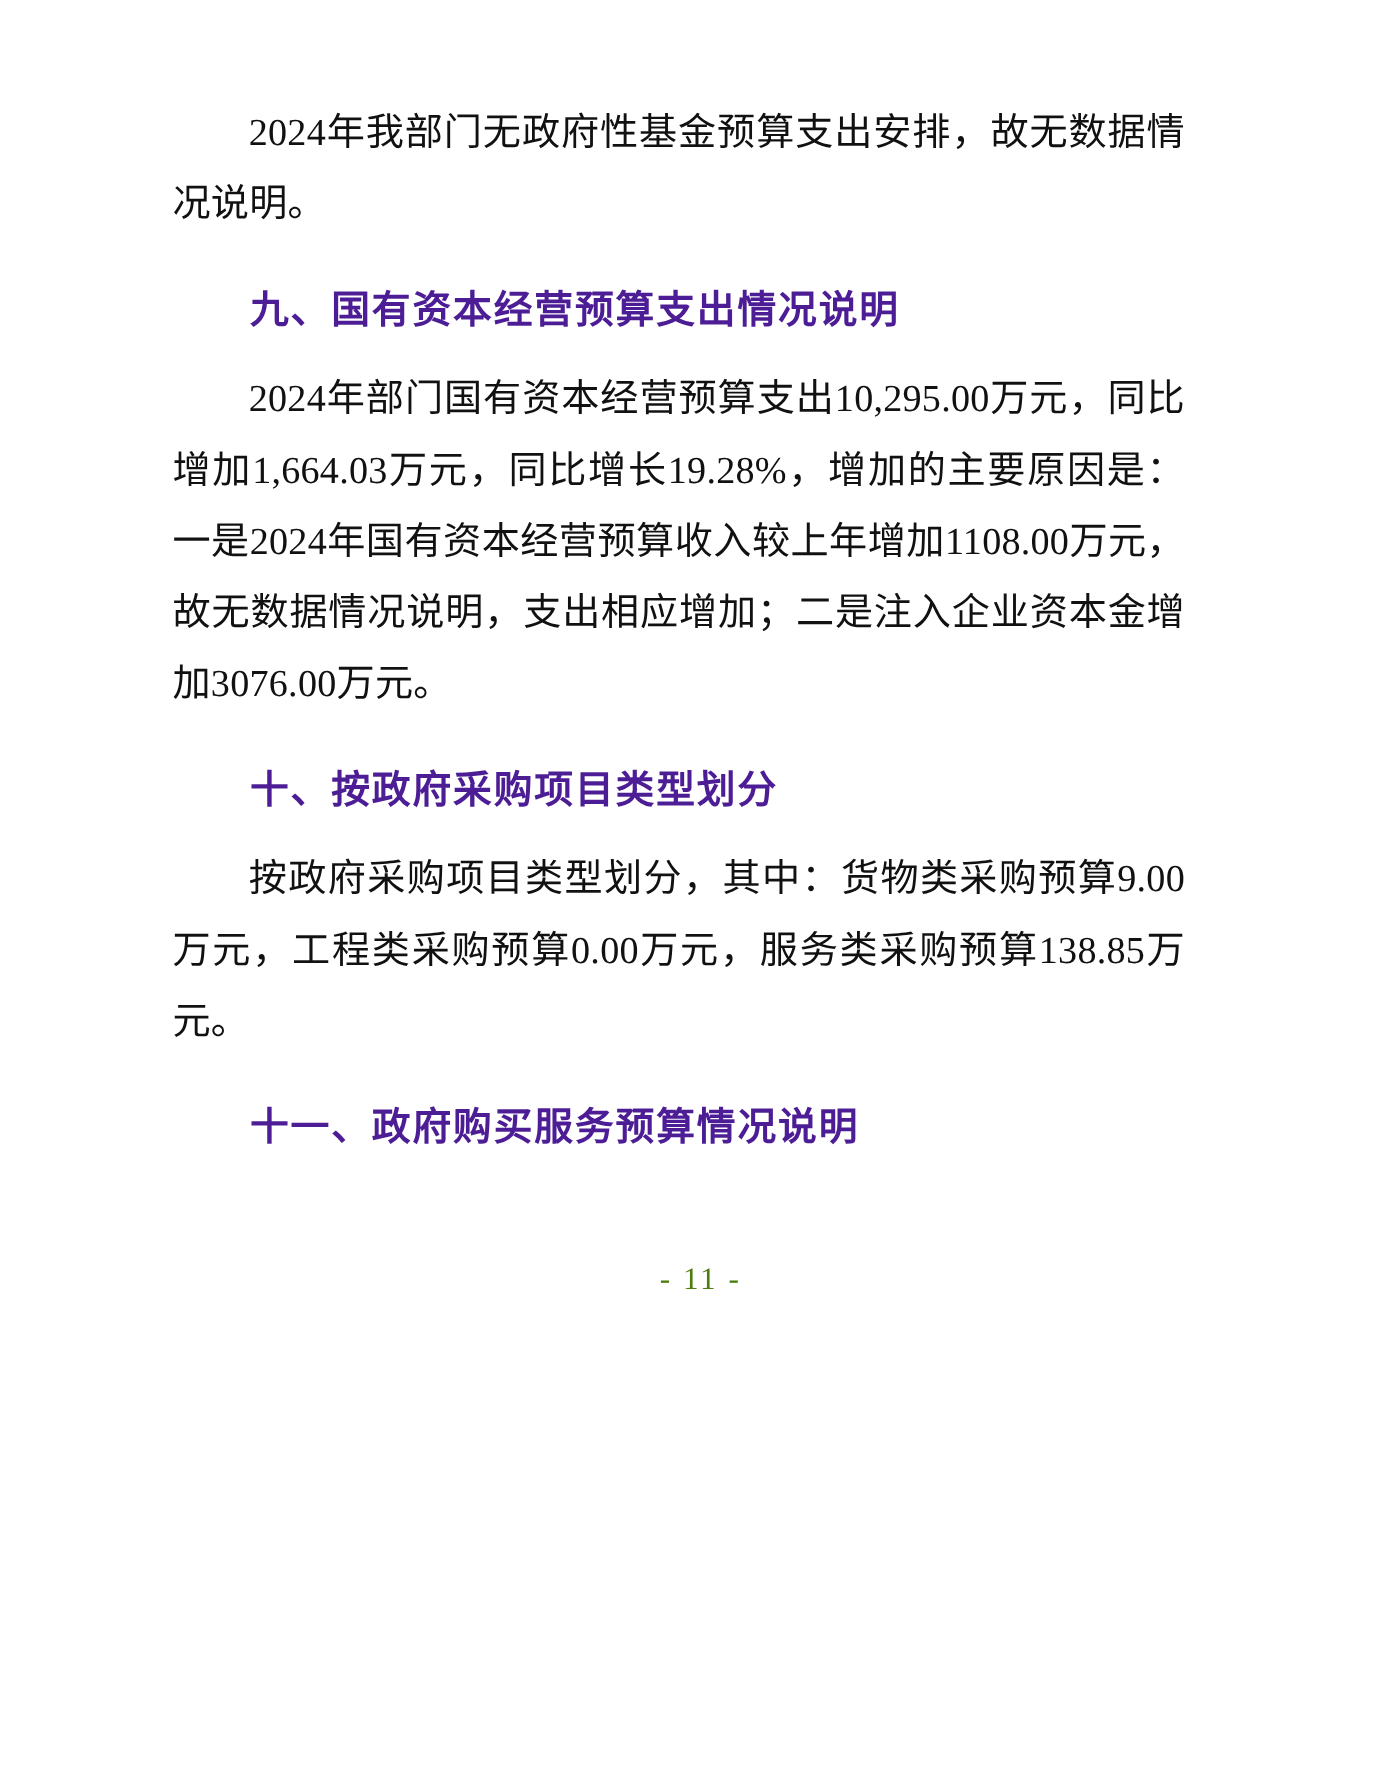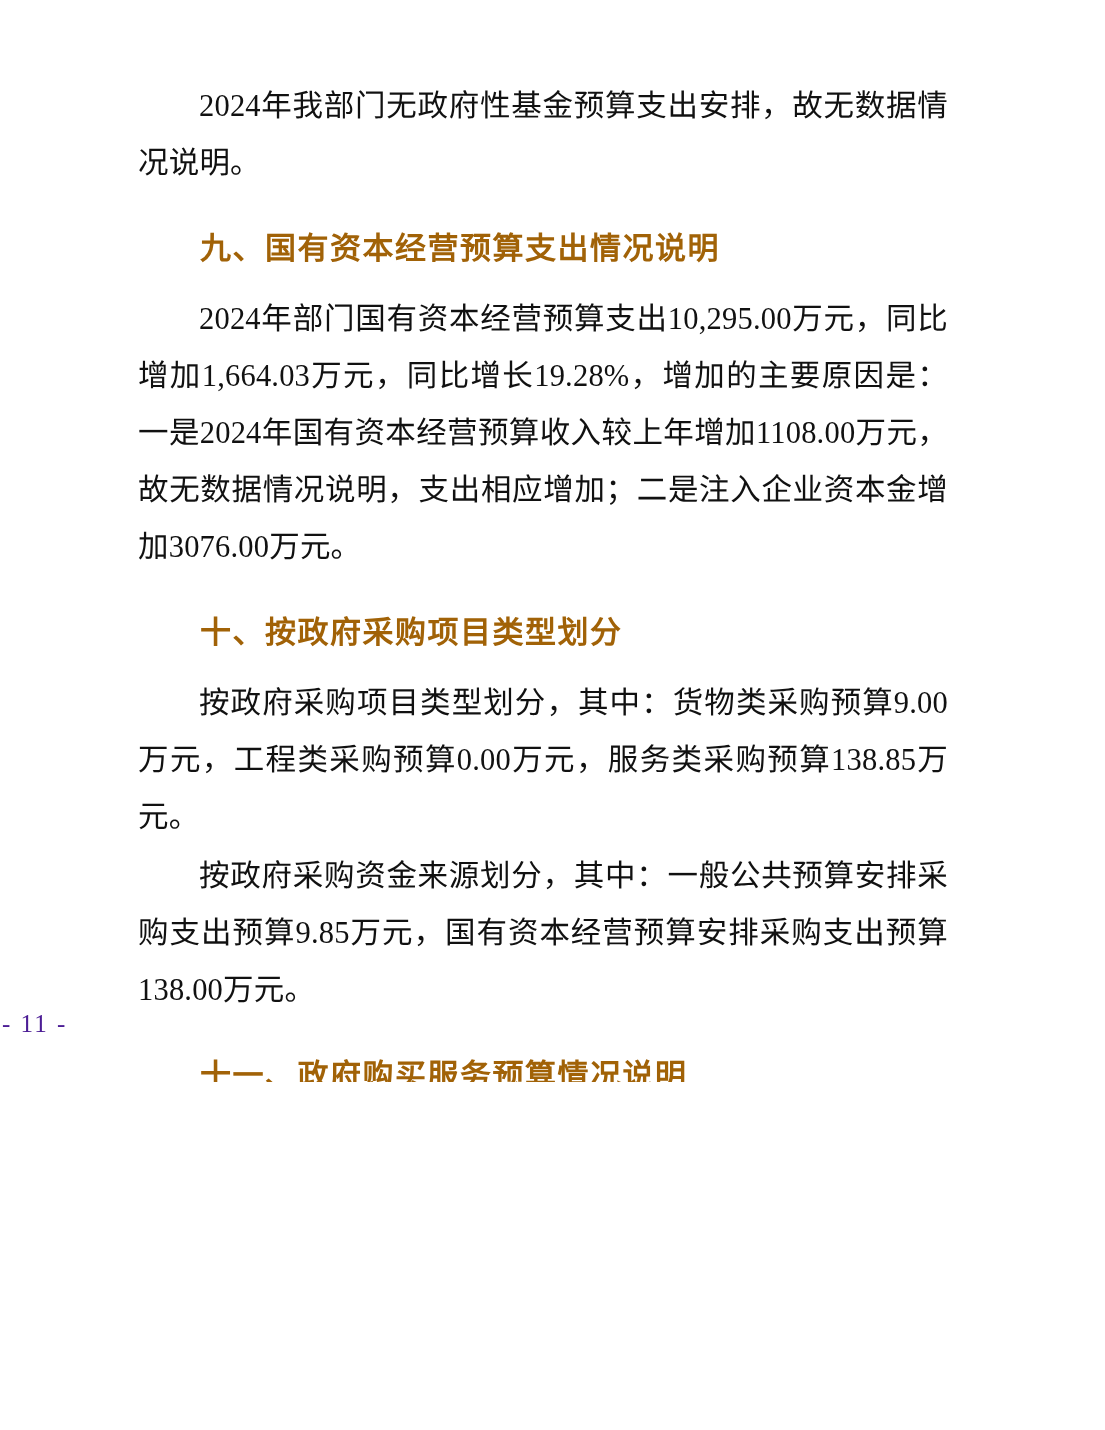--- a/index.html
+++ b/index.html
@@ -39,50 +39,50 @@
     color: #111111;
   }
   h2.heading {
     margin: 28px 0 14px 0;
     font-size: 31px;
     line-height: 57px;
     font-weight: bold;
     text-indent: 2em;
     letter-spacing: 1.5px;
     font-family: "DejaVu Sans", "Liberation Sans", sans-serif;
-    color: #a16207;
+    color: #4c1d95;
   }
   .footer {
     position: absolute;
-    left: 2px;
+    left: 16px;
     right: 0;
     bottom: 44px;
+    text-align: center;
     font-size: 25px;
     letter-spacing: 2px;
     font-family: "Liberation Serif", "DejaVu Serif", serif;
-    color: #4c1d95;
+    color: #4d7c0f;
   }
 </style>
 </head>
 <body>
 
 <div class="page">
   <div class="content">
 
     <p class="para">2024年我部门无政府性基金预算支出安排，故无数据情况说明。</p>
 
     <h2 class="heading">九、国有资本经营预算支出情况说明</h2>
 
     <p class="para">2024年部门国有资本经营预算支出10,295.00万元，同比增加1,664.03万元，同比增长19.28%，增加的主要原因是：一是2024年国有资本经营预算收入较上年增加1108.00万元，故无数据情况说明，支出相应增加；二是注入企业资本金增加3076.00万元。</p>
 
     <h2 class="heading">十、按政府采购项目类型划分</h2>
 
 
     <p class="para">按政府采购项目类型划分，其中：货物类采购预算9.00万元，工程类采购预算0.00万元，服务类采购预算138.85万元。</p>
 
-    <p class="para">按政府采购资金来源划分，其中：一般公共预算安排采购支出预算9.85万元，国有资本经营预算安排采购支出预算138.00万元。</p>
 
     <h2 class="heading">十一、政府购买服务预算情况说明</h2>
 
   </div>
 
   <div class="footer">- 11 -</div>
 </div>
 
 </body></html>

